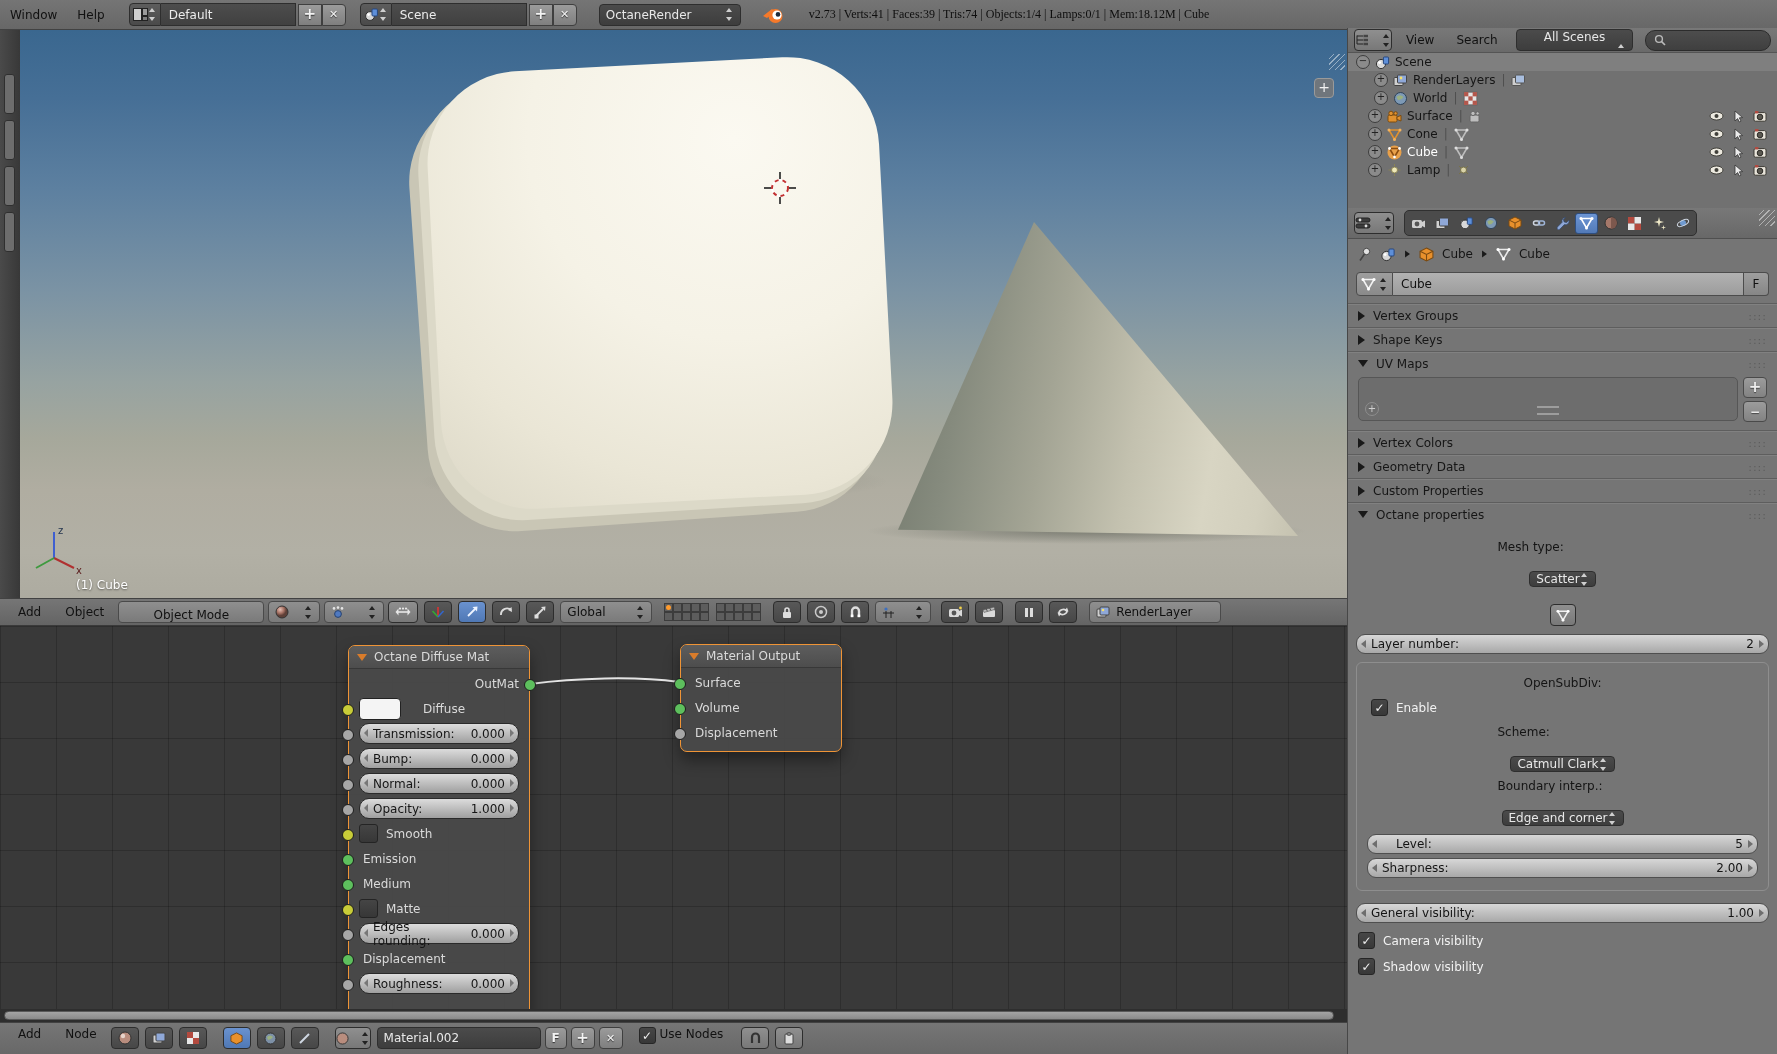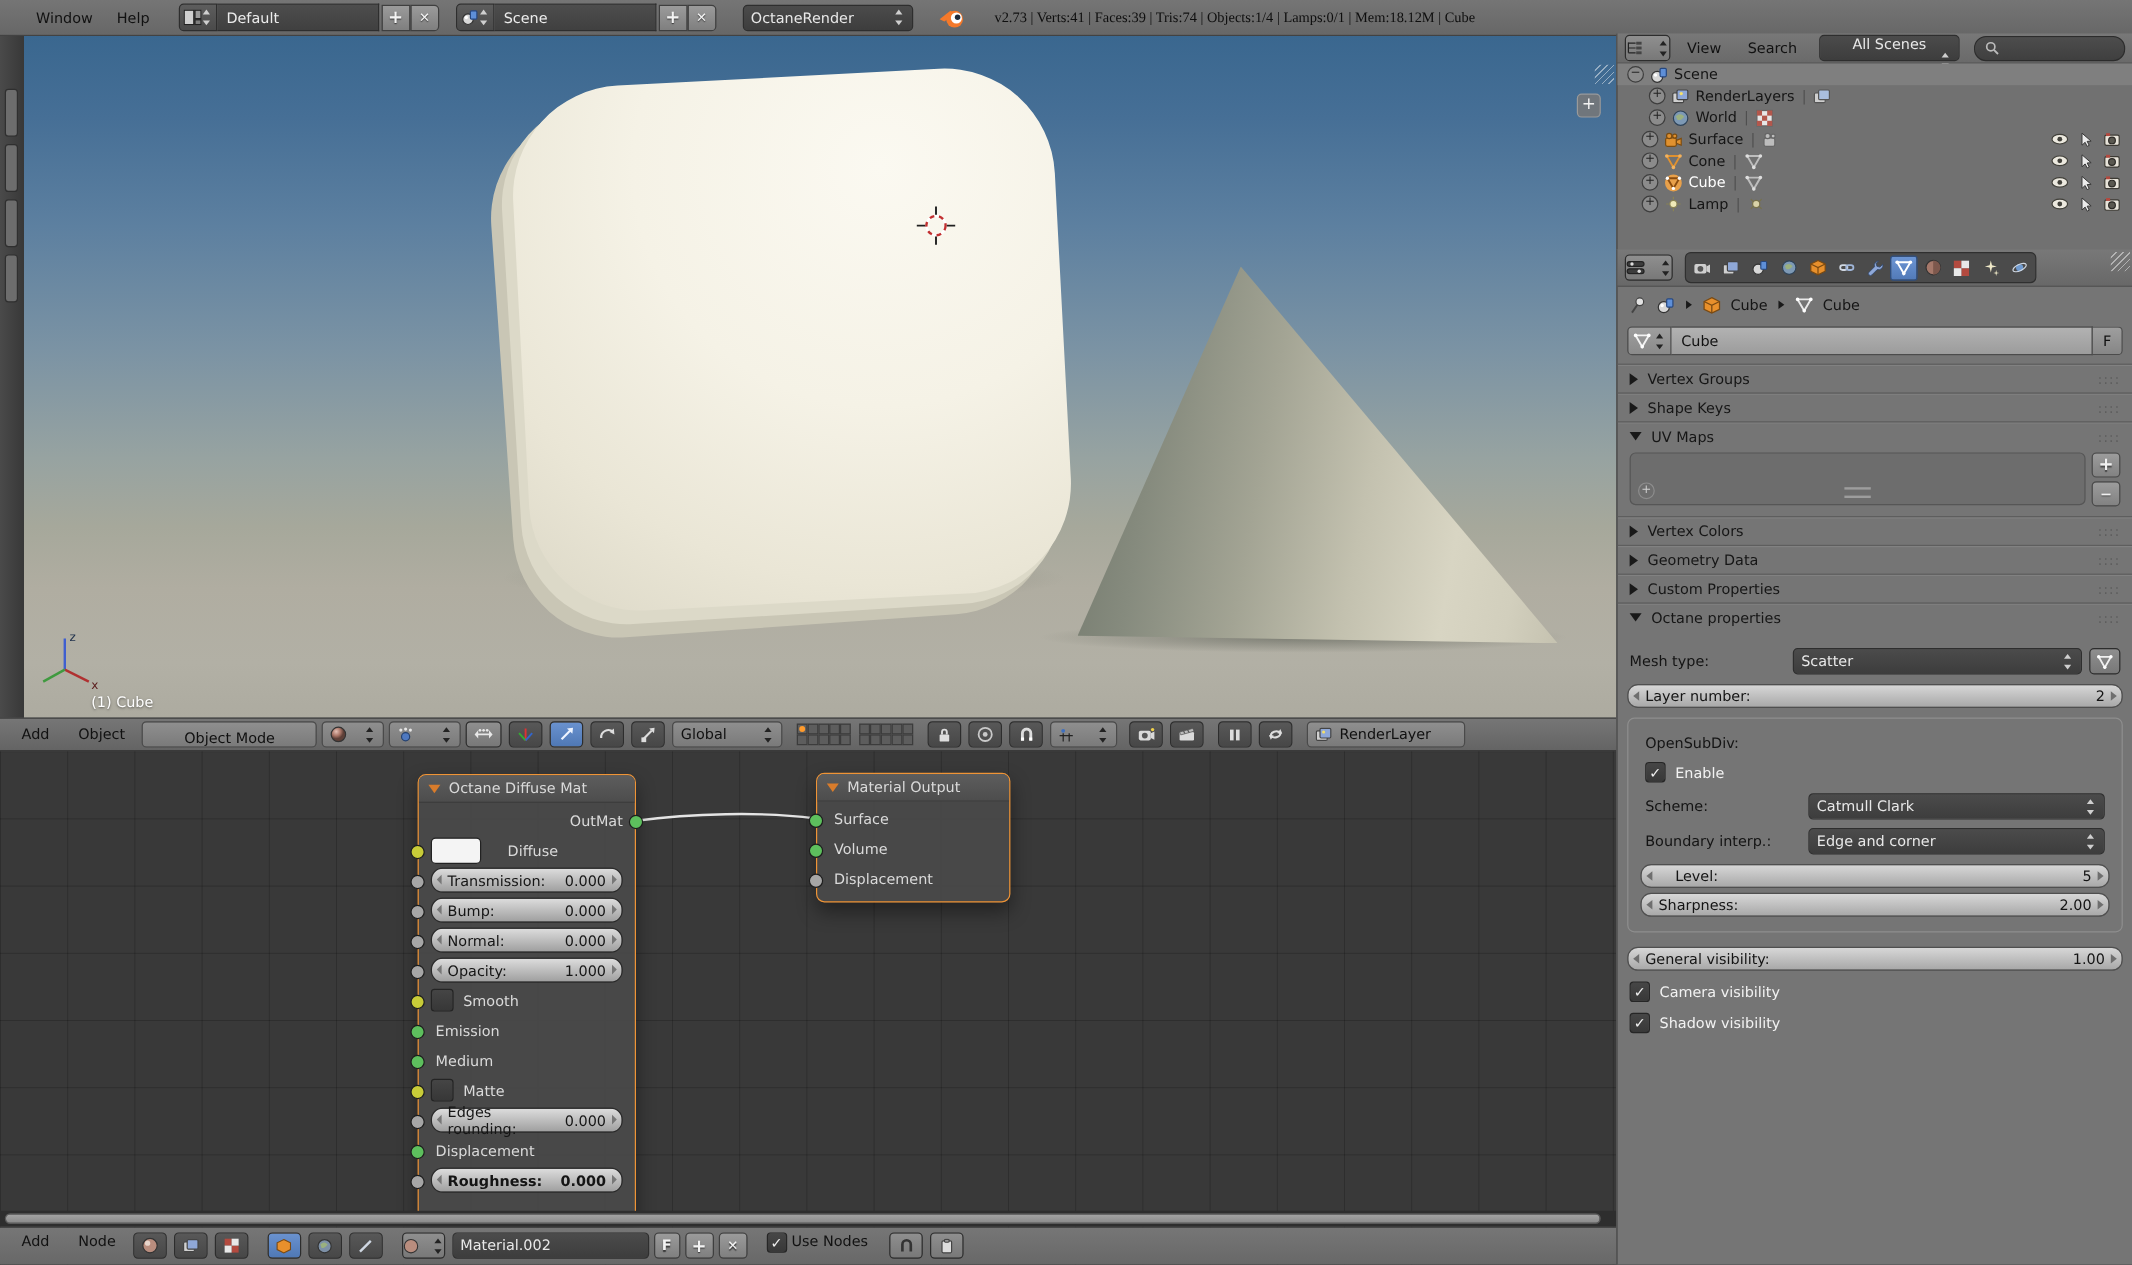--- a/index.html
+++ b/index.html
@@ -38,21 +38,21 @@
   .slider .sl-v{text-align:right;}
   .slider::before,.slider::after{content:"";position:absolute;top:5px;border-top:4px solid transparent;border-bottom:4px solid transparent;}
   .slider::before{left:4px;border-right:5px solid #6e6e6e;}
   .slider::after{right:4px;border-left:5px solid #6e6e6e;}
   .tri-r{width:0;height:0;border-top:5px solid transparent;border-bottom:5px solid transparent;border-left:7px solid #191919;flex:0 0 auto;}
   .tri-d{width:0;height:0;border-left:5px solid transparent;border-right:5px solid transparent;border-top:7px solid #191919;flex:0 0 auto;}
   .grip::after{content:"::::";color:#5c5c5c;letter-spacing:1px;font-size:11px;}
 
   
   #topbar{left:0;top:0;width:1777px;height:30px;background:linear-gradient(#757575,#676767);
-      border-bottom:1px solid #424242;display:flex;align-items:center;padding:0 20px;box-sizing:border-box;}
+      border-bottom:1px solid #424242;display:flex;align-items:center;padding:0 0;box-sizing:border-box;}
   .tb-field{display:flex;align-items:center;height:21px;margin-left:14px;}
   .tb-icoseg{display:flex;align-items:center;height:21px;background:linear-gradient(#5d5d5d,#4a4a4a);
       border:1px solid #2e2e2e;border-radius:4px 0 0 4px;padding:0 3px;}
   .tb-txtseg{display:flex;align-items:center;height:21px;min-width:118px;background:linear-gradient(#4d4d4d,#404040);
       border:1px solid #2e2e2e;border-left:none;color:#ececec;padding:0 8px;}
 
   
   #vp{left:0;top:30px;width:1347px;height:568px;background:#3c3c3c;}
   #vp .strip{position:absolute;left:0;top:0;width:20px;height:568px;background:linear-gradient(90deg,#4a4a4a,#383838);}
   #vp .strip .tab{position:absolute;left:4px;width:9px;height:38px;border-radius:3px;background:#6d6d6d;border:1px solid #2f2f2f;}
@@ -144,21 +144,21 @@
   .panel-hdr .grip{margin-left:auto;}
   .uv-box{margin:2px 10px 8px 10px;display:flex;gap:5px;}
   .uv-list{flex:1;height:42px;background:#6d6d6d;border:1px solid #565656;border-radius:5px;position:relative;}
   .uv-list .mini-plus{position:absolute;left:6px;bottom:4px;width:12px;height:12px;border-radius:50%;border:1px solid #8d8d8d;
       color:#cfcfcf;font-size:10px;line-height:11px;text-align:center;}
   .uv-list .hbar{position:absolute;left:50%;bottom:5px;width:22px;height:5px;margin-left:-11px;
       border-top:2px solid #9d9d9d;border-bottom:2px solid #9d9d9d;}
   .uv-btns{display:flex;flex-direction:column;gap:3px;}
   .uv-btns .b{width:22px;height:19px;background:linear-gradient(#9c9c9c,#828282);border:1px solid #4a4a4a;border-radius:4px;
       color:#f0f0f0;display:flex;align-items:center;justify-content:center;font-weight:bold;text-shadow:0 1px 1px #444;}
-  .oct-row{display:flex;align-items:center;margin:7px 10px;gap:6px;color:#141414;}
+  .oct-row{display:flex;align-items:center;margin:7px 10px;gap:17px;color:#141414;flex-direction:column;}
   .oct-row .lab{width:130px;flex:0 0 auto;}
   .oct-box{margin:4px 8px;border:1px solid #8e8e8e;border-radius:6px;padding:6px 4px 10px;}
   .chk-row{display:flex;align-items:center;gap:8px;margin:9px 10px;color:#f2f2f2;}
 
   svg{display:block;}
 </style>
 </head>
 <body>
 
 <div id="app">
@@ -493,21 +493,21 @@
         <span class="sock l gray"></span>
         <div class="n-slider">
           <span class="sl-l">Edges rounding:</span>
           <span>0.000</span>
         </div>
       </div>
       <div class="nrow lbl-only">
         <span class="sock l green"></span>
         <span>Displacement</span>
       </div>
-      <div class="nrow" style="margin-bottom:24px;font-weight:bold;">
+      <div class="nrow" style="margin-bottom:24px;">
         <span class="sock l gray"></span>
         <div class="n-slider">
           <span class="sl-l">Roughness:</span>
           <span>0.000</span>
         </div>
       </div>
     </div>
 
     <div class="node" style="left:680px;top:18px;width:160px;">
       <div class="node-hd">

